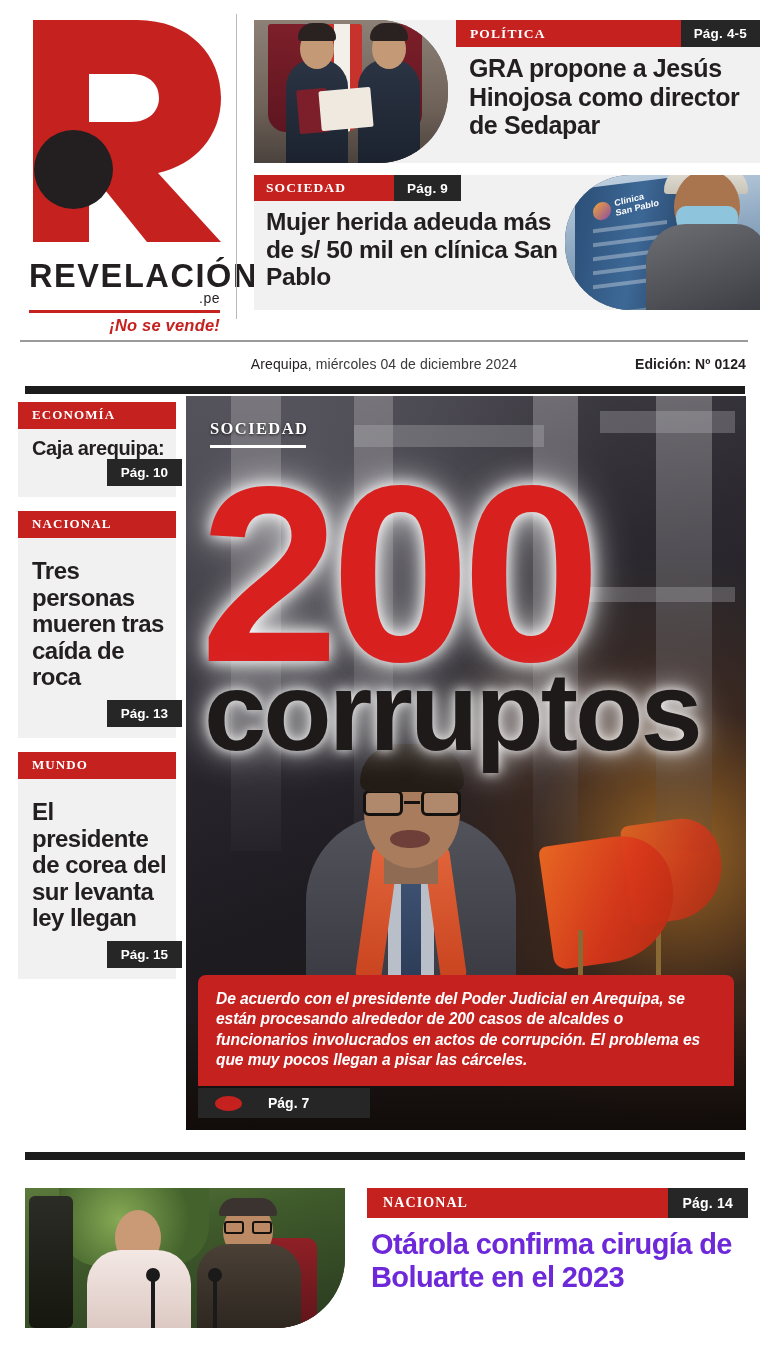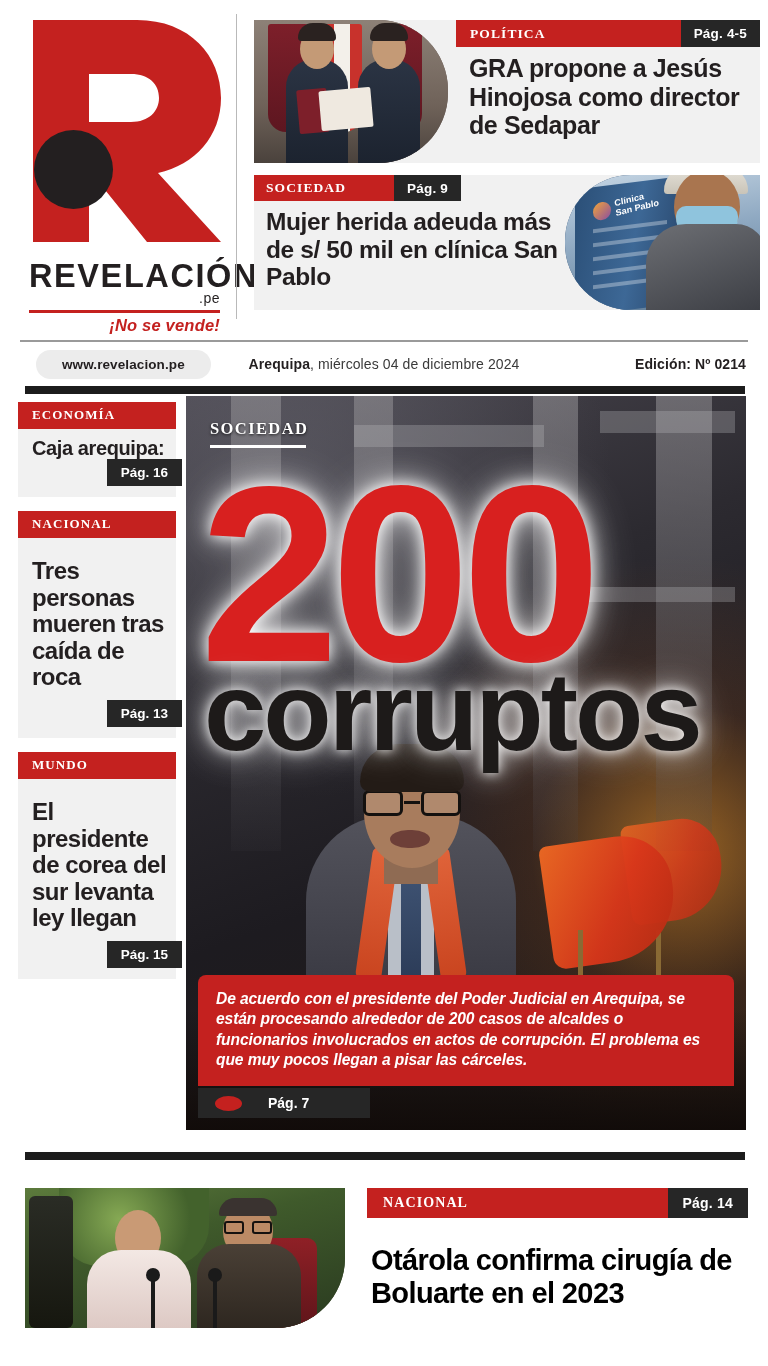--- a/index.html
+++ b/index.html
@@ -222,21 +222,21 @@
     letter-spacing: 0.1px;
   }
   .date-line {
     position: absolute;
     left: 0; right: 0;
     text-align: center;
     font-size: 14px;
     color: #3a3a3a;
     letter-spacing: 0.1px;
   }
-  .date-line b { font-weight: 700; color: #231f20; }
+  .date-line b { font-weight: 400; color: #231f20; }
   .edition {
     margin-left: auto;
     margin-right: 22px;
     font-size: 14px;
     font-weight: 700;
     color: #231f20;
     letter-spacing: 0.1px;
   }
   .black-bar {
     position: absolute;
@@ -533,23 +533,23 @@
     background: #3c4a2c;
   }
   .bottom .txt { flex: 1; padding-left: 22px; position: relative; }
   .bottom .cat-row { height: 30px; }
   .bottom .cat-badge { font-size: 14px; padding-left: 16px; }
   .bottom .pag-badge { font-size: 14px; padding: 0 15px; }
   .headline-c {
     font-size: 29px;
     font-weight: 700;
     line-height: 1.15;
-    color: #000000;
+    color: #6d28d9;
     letter-spacing: -0.6px;
-    padding-top: 26px;
+    padding-top: 10px;
     padding-left: 4px;
   }
 
   
   .ph { position: absolute; inset: 0; }
 
   
   .pol-bg { background: linear-gradient(180deg, #8d8177 0%, #6f6259 60%, #4a423c 100%); }
   .pol-flag {
     position: absolute; top: 4px; width: 40px; height: 108px;
@@ -786,36 +786,35 @@
           </div>
         </div>
       </div>
 
     </div>
   </div>
 
   <div class="rule-top"></div>
 
   <div class="infobar">
-    <div class="url-pill">www.revelacion.pe</div>
     <div class="date-line">
       <b>Arequipa</b><span>, miércoles 04 de diciembre 2024</span>
     </div>
-    <div class="edition">Edición: Nº 0214</div>
+    <div class="edition">Edición: Nº 0124</div>
   </div>
 
   <div class="black-bar"></div>
 
   <div class="sidebar">
 
     <div class="side-card">
       <div class="side-cat">ECONOMÍA</div>
       <div class="side-kicker">Caja arequipa:</div>
       <div class="side-pag">
-        <span>Pág. 16</span>
+        <span>Pág. 10</span>
       </div>
     </div>
 
     <div class="side-card">
       <div class="side-cat">NACIONAL</div>
       <div class="side-head first">Tres personas mueren tras caída de roca</div>
       <div class="side-pag">
         <span>Pág. 13</span>
       </div>
     </div>

